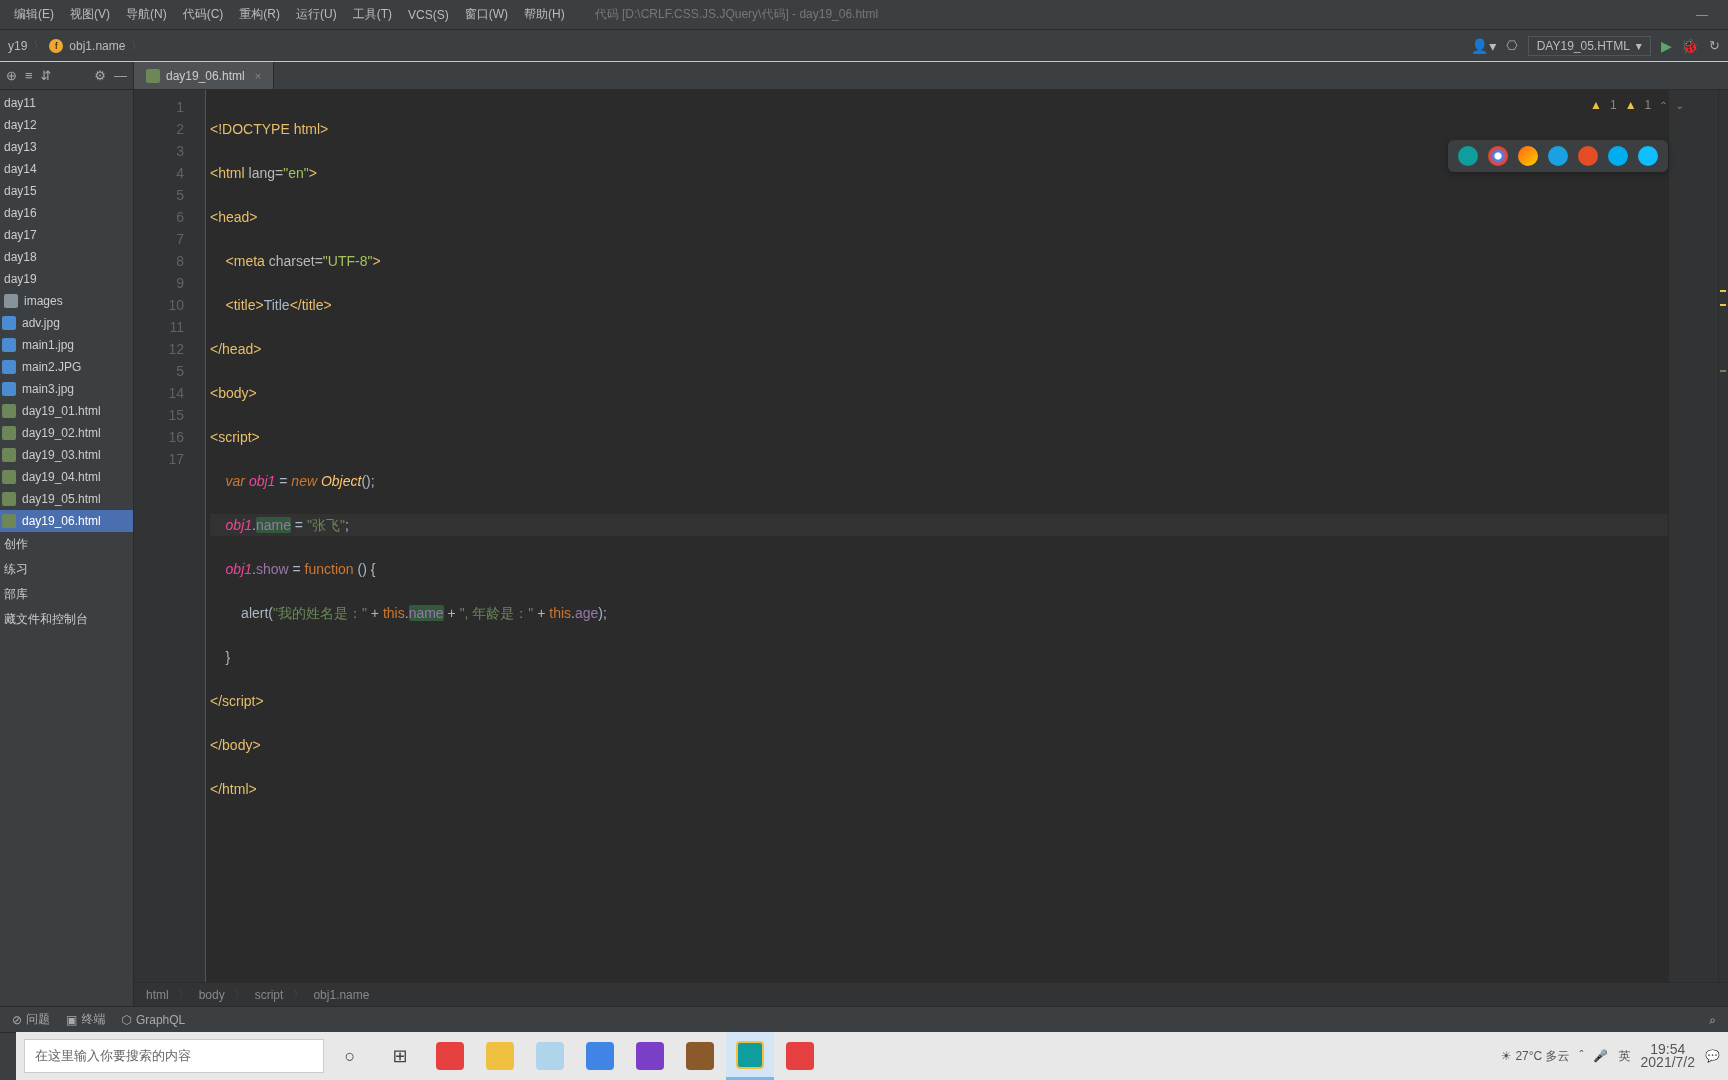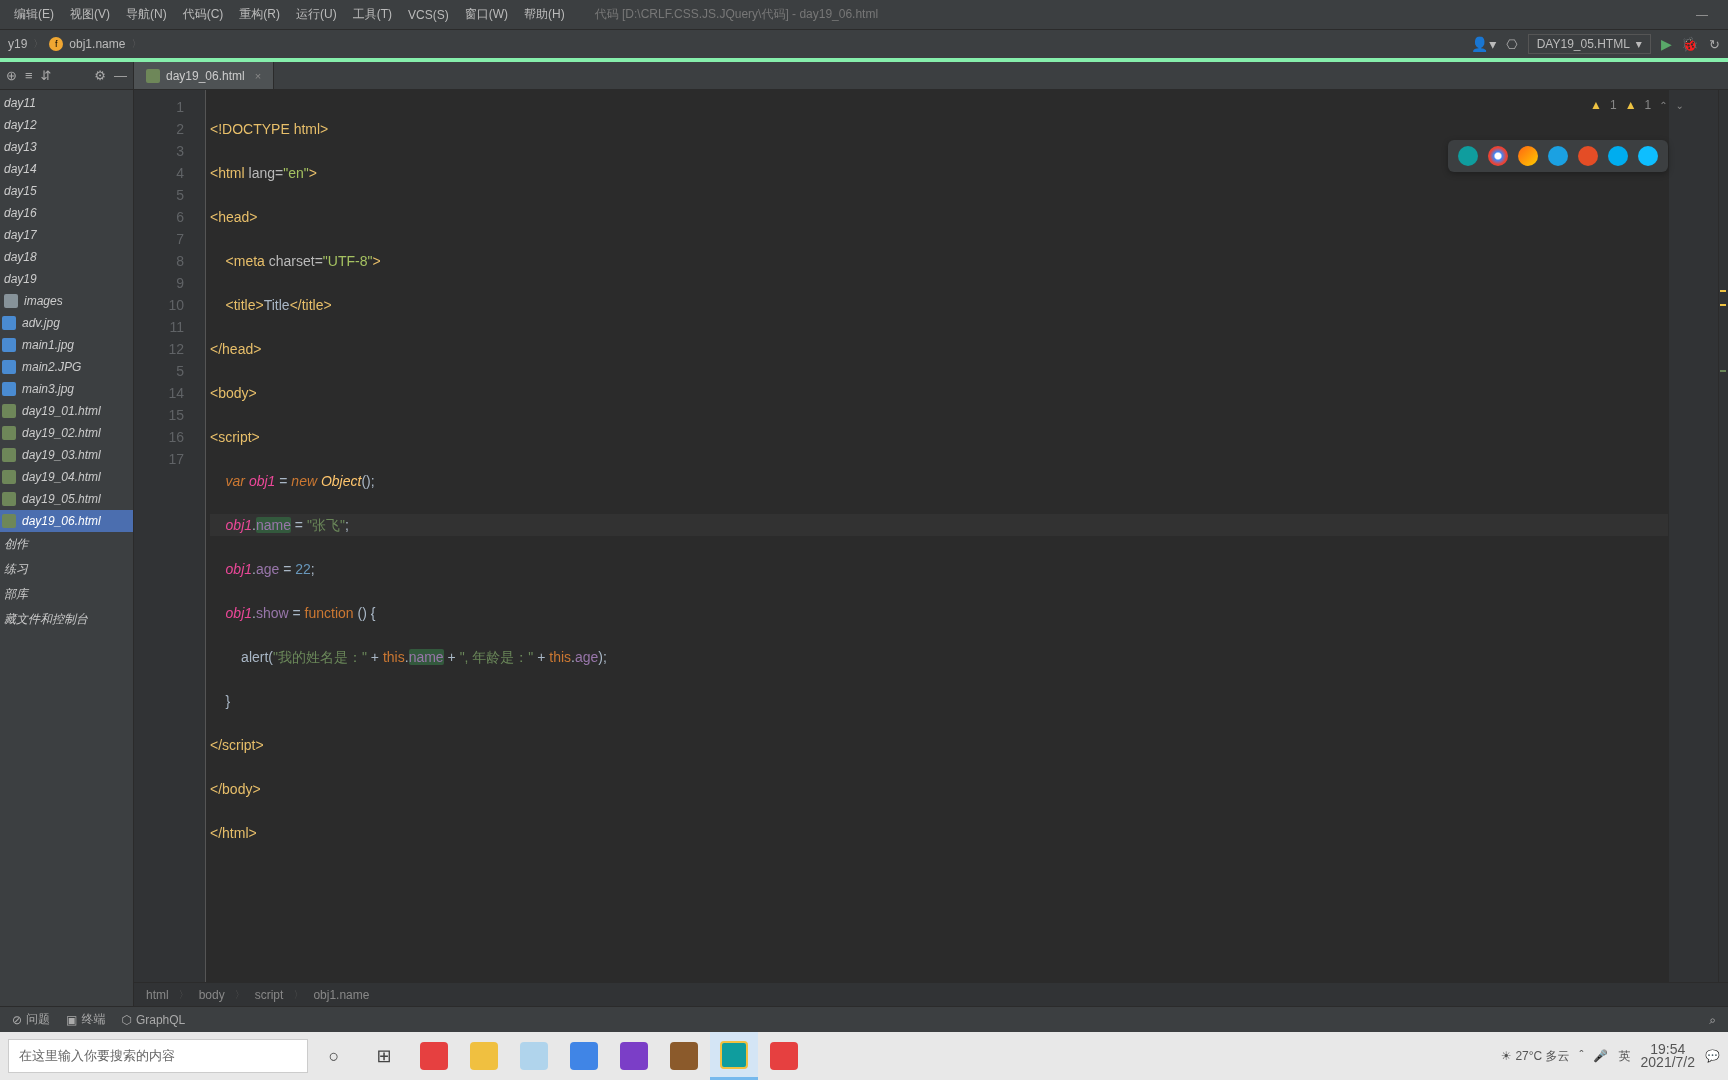--- a/index.html
+++ b/index.html
@@ -4,38 +4,38 @@
 <style>
 * { margin: 0; padding: 0; box-sizing: border-box; font-family: "Segoe UI", "Microsoft YaHei", sans-serif; }
 body { background: #3c3f41; color: #bbb; font-size: 12px; overflow: hidden; width: 1728px; height: 1080px; position: relative; }
 
 .menubar { height: 30px; background: #3c3f41; display: flex; align-items: center; padding: 0 8px; gap: 4px; border-bottom: 1px solid #2b2b2b; }
 .menubar-item { padding: 2px 6px; color: #bbb; cursor: pointer; }
 .menubar-title { margin-left: 20px; color: #777; }
 .menubar-spacer { flex: 1; }
 .min-icon { color: #999; cursor: pointer; padding: 4px 12px; }
 
-.nav-bar { height: 32px; background: #3c3f41; display: flex; align-items: center; padding: 0 8px; border-bottom: 4px solid #86efac; }
+.nav-bar { height: 32px; background: #3c3f41; display: flex; align-items: center; padding: 0 8px; border-bottom: 1px solid #86efac; }
 .breadcrumb-top { display: flex; align-items: center; gap: 2px; font-size: 12px; color: #bbb; }
 .bc-sep { color: #666; margin: 0 4px; font-size: 10px; }
 .bc-icon { width: 14px; height: 14px; background: #f0a732; border-radius: 50%; display: inline-flex; align-items: center; justify-content: center; color: #000; font-size: 9px; margin-right: 4px; }
 .nav-spacer { flex: 1; }
 .nav-right { display: flex; align-items: center; gap: 10px; }
 .user-icon { color: #bbb; font-size: 14px; }
 .run-config { background: #3c3f41; padding: 2px 8px; color: #bbb; border: 1px solid #555; display: flex; align-items: center; gap: 6px; }
 .run-icon { color: #59a869; font-size: 14px; }
 .bug-icon { color: #59a869; font-size: 14px; }
 
 .main-area { display: flex; height: calc(100% - 30px - 32px - 26px - 48px); }
 
 .sidebar { width: 134px; background: #3c3f41; border-right: 1px solid #2b2b2b; overflow: hidden; }
 .sidebar-toolbar { height: 28px; display: flex; align-items: center; gap: 8px; padding: 0 6px; border-bottom: 1px solid #2b2b2b; }
 .tb-icon { color: #aaa; font-size: 13px; cursor: pointer; }
 .tree { padding-top: 2px; }
-.tree-item { padding: 4px 4px 4px 4px; color: #ccc; font-size: 12px; cursor: pointer; display: flex; align-items: center; gap: 6px; font-style: italic; }
+.tree-item { padding: 4px 4px 4px 4px; color: #ccc; font-size: 12px; cursor: pointer; display: flex; align-items: center; gap: 6px; }
 .tree-item.selected { background: #4b6eaf; color: #fff; }
 .tree-item .file-icon { width: 14px; height: 14px; display: inline-block; }
 .file-icon.html { background: #6e8759; border-radius: 2px; }
 .file-icon.folder { background: #87939a; border-radius: 2px; }
 .file-icon.img { background: #4a8bd1; border-radius: 2px; }
 .tree-indent { padding-left: 2px; }
 
 .editor-area { flex: 1; display: flex; flex-direction: column; background: #2b2b2b; position: relative; }
 .tabs { height: 28px; background: #3c3f41; display: flex; border-bottom: 1px solid #2b2b2b; }
 .tab { padding: 4px 12px; background: #4e5254; color: #ccc; display: flex; align-items: center; gap: 6px; font-size: 12px; border-right: 1px solid #2b2b2b; }
@@ -83,21 +83,21 @@
 .marker { position: absolute; right: 2px; width: 6px; height: 2px; background: #edc242; }
 
 .breadcrumb-bottom { height: 24px; background: #313335; padding: 4px 12px; display: flex; align-items: center; gap: 4px; color: #888; font-size: 12px; border-top: 1px solid #2b2b2b; }
 .breadcrumb-bottom .sep { color: #555; margin: 0 6px; font-size: 10px; }
 
 .bottom-tool { height: 26px; background: #3c3f41; border-top: 1px solid #2b2b2b; display: flex; align-items: center; padding: 0 12px; gap: 16px; font-size: 12px; color: #aaa; }
 .bt-item { display: flex; align-items: center; gap: 4px; cursor: pointer; }
 
 .status-bar { height: 24px; background: #3c3f41; border-top: 1px solid #2b2b2b; display: flex; align-items: center; padding: 0 10px; justify-content: flex-end; gap: 18px; font-size: 12px; color: #999; }
 
-.taskbar { height: 48px; background: #e8e8e8; display: flex; align-items: center; padding: 0 8px; gap: 2px; position: absolute; bottom: 0; left: 0; right: 0; }
+.taskbar { height: 48px; background: #e8e8e8; display: flex; align-items: center; padding: 0 8px; gap: 2px; position: absolute; bottom: 0; left: 16px; right: 0; }
 .search-box { width: 300px; height: 34px; background: #fff; border: 1px solid #ccc; padding: 0 10px; color: #666; display: flex; align-items: center; font-size: 13px; }
 .tb-item { width: 48px; height: 48px; display: flex; align-items: center; justify-content: center; color: #444; font-size: 18px; cursor: pointer; }
 .tb-item.active { border-bottom: 3px solid #76b9ed; background: #d4e5f5; }
 .app-icon { width: 28px; height: 28px; border-radius: 4px; }
 .ai-red { background: #e64040; }
 .ai-yellow { background: #f0c040; }
 .ai-blue { background: #4085e6; }
 .ai-vs { background: #7b3ec7; }
 .ai-brown { background: #8b5a2b; }
 .ai-ws { background: #0f9d9e; border: 2px solid #f0c040; }
@@ -252,21 +252,20 @@
 <div class="line"><span class="tag">&lt;!DOCTYPE </span><span class="tag">html</span><span class="tag">&gt;</span></div>
 <div class="line"><span class="tag">&lt;html </span><span class="attr-name">lang=</span><span class="attr-val">"en"</span><span class="tag">&gt;</span></div>
 <div class="line"><span class="tag">&lt;head&gt;</span></div>
 <div class="line"><span class="tag">    &lt;meta </span><span class="attr-name">charset=</span><span class="attr-val">"UTF-8"</span><span class="tag">&gt;</span></div>
 <div class="line"><span class="tag">    &lt;title&gt;</span><span class="default">Title</span><span class="tag">&lt;/title&gt;</span></div>
 <div class="line"><span class="tag">&lt;/head&gt;</span></div>
 <div class="line"><span class="tag">&lt;body&gt;</span></div>
 <div class="line"><span class="tag">&lt;script&gt;</span></div>
 <div class="line"><span>    </span><span class="kw">var</span><span> </span><span class="var">obj1</span><span class="default"> = </span><span class="new-obj">new</span><span> </span><span class="class-name">Object</span><span class="default">();</span></div>
 <div class="line current"><span>    </span><span class="var">obj1</span><span class="default">.</span><span class="prop-hl">name</span><span class="default"> = </span><span class="str">"张飞"</span><span class="default">;</span></div>
-<div class="line"><span>    </span><span class="var">obj1</span><span class="default">.</span><span class="prop">age</span><span class="default"> = </span><span class="num">22</span><span class="default">;</span></div>
 <div class="line"><span>    </span><span class="var">obj1</span><span class="default">.</span><span class="prop">show</span><span class="default"> = </span><span class="kw-n">function</span><span class="default"> () {</span></div>
 <div class="line"><span class="default">        alert(</span><span class="str">"我的姓名是："</span><span class="default"> + </span><span class="this">this</span><span class="default">.</span><span class="prop-hl">name</span><span class="default"> + </span><span class="str">", 年龄是："</span><span class="default"> + </span><span class="this">this</span><span class="default">.</span><span class="prop">age</span><span class="default">);</span></div>
 <div class="line"><span class="default">    }</span></div>
 <div class="line"><span class="tag">&lt;/script&gt;</span></div>
 <div class="line"><span class="tag">&lt;/body&gt;</span></div>
 <div class="line"><span class="tag">&lt;/html&gt;</span></div>
       </div>
 
       <div class="inspections">
         <span class="warn-tri">▲</span>

